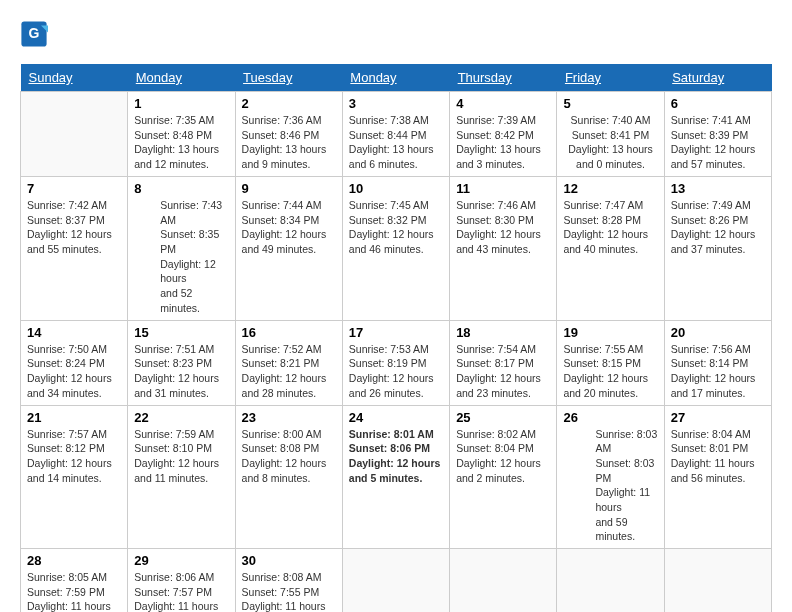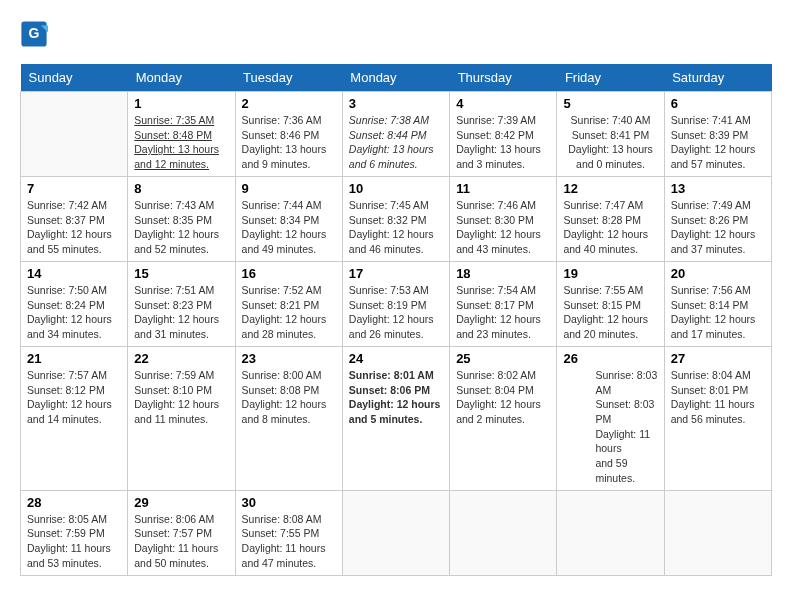--- a/index.html
+++ b/index.html
@@ -42,20 +42,21 @@
       border-collapse: collapse;
       font-size: 11px;
     }
     thead tr th {
       background-color: #1a6bb5;
       color: #fff;
       padding: 6px 8px;
       text-align: left;
       font-size: 13px;
       font-weight: normal;
+      text-decoration: underline;
     }
     tbody tr td {
       border: 1px solid #ccc;
       vertical-align: top;
       padding: 4px 6px;
       height: 85px;
       width: 107px;
     }
     .day-num {
       font-weight: bold;
@@ -103,35 +104,35 @@
         <th>Thursday</th>
         <th>Friday</th>
         <th>Saturday</th>
       </tr>
   </thead>
   <tbody id="calendar-body">
   <tr>
         <td class="empty-cell"></td>
         <td>
           <span class="day-num">1</span>
-          <div class="cell-text" style="white-space: pre-line; text-decoration: underline;">Sunrise: 7:35 AM
+          <div class="cell-text" style="white-space: pre-line;">Sunrise: 7:35 AM
 Sunset: 8:48 PM
 Daylight: 13 hours
 and 12 minutes.</div>
         </td>
         <td>
           <span class="day-num">2</span>
           <div class="cell-text" style="white-space: pre-line;">Sunrise: 7:36 AM
 Sunset: 8:46 PM
 Daylight: 13 hours
 and 9 minutes.</div>
         </td>
         <td>
           <span class="day-num">3</span>
-          <div class="cell-text" style="white-space: pre-line; font-style: italic;">Sunrise: 7:38 AM
+          <div class="cell-text" style="white-space: pre-line;">Sunrise: 7:38 AM
 Sunset: 8:44 PM
 Daylight: 13 hours
 and 6 minutes.</div>
         </td>
         <td>
           <span class="day-num">4</span>
           <div class="cell-text" style="white-space: pre-line;">Sunrise: 7:39 AM
 Sunset: 8:42 PM
 Daylight: 13 hours
 and 3 minutes.</div>
@@ -154,21 +155,21 @@
       <tr>
         <td>
           <span class="day-num">7</span>
           <div class="cell-text" style="white-space: pre-line;">Sunrise: 7:42 AM
 Sunset: 8:37 PM
 Daylight: 12 hours
 and 55 minutes.</div>
         </td>
         <td>
           <span class="day-num">8</span>
-          <div class="cell-text" style="white-space: pre-line;">Sunrise: 7:43 AM
+          <div class="cell-text" style="white-space: pre-line; margin-left: 26px;">Sunrise: 7:43 AM
 Sunset: 8:35 PM
 Daylight: 12 hours
 and 52 minutes.</div>
         </td>
         <td>
           <span class="day-num">9</span>
           <div class="cell-text" style="white-space: pre-line;">Sunrise: 7:44 AM
 Sunset: 8:34 PM
 Daylight: 12 hours
 and 49 minutes.</div>

